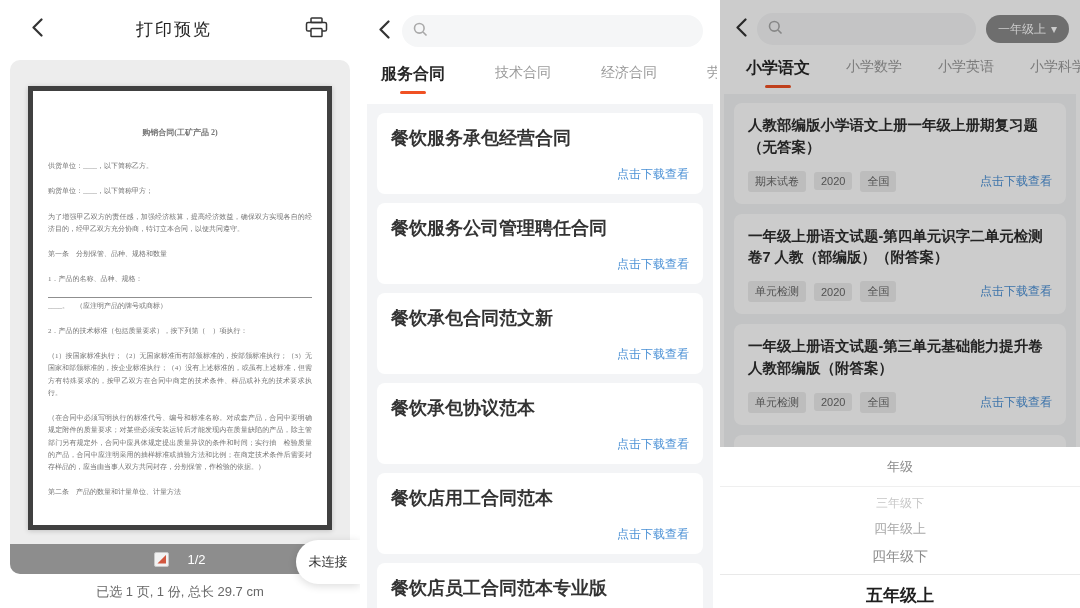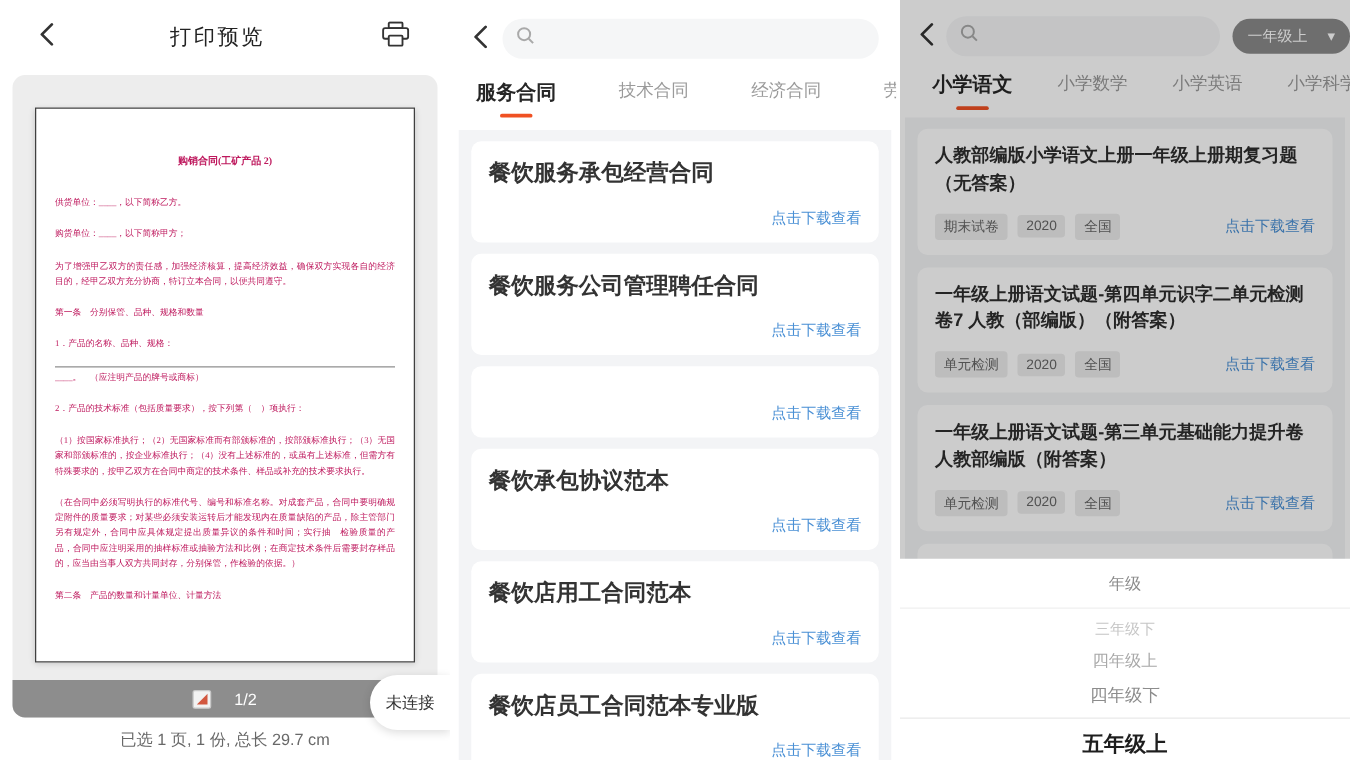--- a/index.html
+++ b/index.html
@@ -8,22 +8,22 @@
   .app { display:flex; width:1080px; height:608px; }
   .screen { position:relative; width:360px; height:608px; background:#fff; overflow:hidden; flex:0 0 360px; }
   .screen.mid { border-left:3px solid #fff; border-right:3px solid #fff; }
 
   
   .lp-header { height:58px; display:flex; align-items:center; justify-content:space-between; padding:0 32px; }
   .lp-title { font-size:17px; color:#222; letter-spacing:2px; font-weight:500; }
   .icon-btn { background:none; border:none; cursor:pointer; display:flex; align-items:center; }
   .pv-area { position:absolute; left:10px; right:10px; top:60px; bottom:34px; background:#ededed; border-radius:10px; }
   .doc-page { position:absolute; left:18px; right:18px; top:26px; bottom:44px; background:#fff;
-              box-shadow:0 1px 5px rgba(0,0,0,.18); border:1px solid #404040; padding:36px 15px 0;
-              overflow:hidden; color:#be185d; font-family:"Liberation Serif","DejaVu Serif",serif; }
+              box-shadow:0 1px 5px rgba(0,0,0,.18); border:5px solid #404040; padding:36px 15px 0;
+              overflow:hidden; color:#737373; font-family:"Liberation Serif","DejaVu Serif",serif; }
   .doc-title { text-align:center; font-size:8px; font-weight:600; margin-bottom:22px; }
   .doc-p { font-size:7px; line-height:1.75; margin-bottom:9px; text-align:justify; }
   .doc-p.gap { margin-top:13px; }
   .doc-line { border-top:1px solid #8f8f8f; margin:11px 0 2px; }
   .pv-bar { position:absolute; left:0; right:0; bottom:0; height:30px; background:#8d8d8d; border-radius:0 0 10px 10px;
             display:flex; align-items:center; justify-content:center; gap:18px; color:#fff; font-size:13px; }
   .thumb { width:15px; height:15px; background:#f2f2f2; border:1px solid #c9c9c9; border-radius:2px; position:relative; cursor:pointer; }
   .thumb i { position:absolute; inset:2px; background:#d2573f; clip-path:polygon(0 100%,100% 0,100% 100%); }
   .conn-pill { position:absolute; right:0; bottom:24px; width:64px; height:44px; background:#fff; z-index:3;
                border-radius:24px 0 0 24px; box-shadow:0 2px 8px rgba(0,0,0,.14); display:flex; align-items:center;
@@ -41,21 +41,21 @@
   .tab.active .u { display:block; position:absolute; left:50%; transform:translateX(-50%); bottom:0;
                    width:26px; height:3px; border-radius:2px; background:#f05123; }
   .list { position:absolute; top:104px; bottom:0; left:4px; right:4px; background:#f3f4f6; padding:9px 10px; overflow:hidden; }
   .card { background:#fff; border-radius:8px; padding:13px 14px 11px; margin-bottom:9px; cursor:pointer; }
   .card-title { font-size:18px; font-weight:600; color:#333; }
   .card-link { text-align:right; font-size:12px; color:#4a90d5; margin-top:16px; cursor:pointer; }
 
   
   .r-header { height:58px; display:flex; align-items:center; padding:0 12px 0 16px; gap:10px; }
   .grade-pill { height:28px; padding:0 12px; background:#8a8a8a; color:#fff; border:none; border-radius:14px;
-                font-size:12px; display:flex; align-items:center; gap:16px; cursor:pointer; flex:0 0 auto; }
+                font-size:12px; display:flex; align-items:center; gap:5px; cursor:pointer; flex:0 0 auto; }
   .r-tabs { gap:36px; height:38px; padding:0 26px; }
   .r-list { top:94px; }
   .r-card { background:#fff; border-radius:8px; padding:12px 14px; margin-bottom:10px; cursor:pointer; }
   .r-title { font-size:14.5px; font-weight:600; color:#2e2e2e; line-height:1.5; }
   .r-meta { display:flex; align-items:center; margin-top:12px; }
   .tag { background:#ededed; color:#666; font-size:11px; padding:3px 7px; border-radius:3px; margin-right:8px; }
   .r-link { margin-left:auto; font-size:12px; color:#4a90d5; cursor:pointer; }
   .dim { position:absolute; inset:0; background:rgba(0,0,0,.2); z-index:5; }
   .sheet { position:absolute; left:0; right:0; bottom:0; height:161px; background:#fff; z-index:6; }
   .sheet-title { text-align:center; font-size:13px; color:#8a8a8a; padding:11px 0 10px; border-bottom:1px solid #efefef; }
@@ -148,20 +148,21 @@
     <div class="list">
       <div class="card">
         <div class="card-title">餐饮服务承包经营合同</div>
         <div class="card-link">点击下载查看</div>
       </div>
       <div class="card">
         <div class="card-title">餐饮服务公司管理聘任合同</div>
         <div class="card-link">点击下载查看</div>
       </div>
       <div class="card">
+        <div class="card-title">餐饮承包合同范文新</div>
         <div class="card-link">点击下载查看</div>
       </div>
       <div class="card">
         <div class="card-title">餐饮承包协议范本</div>
         <div class="card-link">点击下载查看</div>
       </div>
       <div class="card">
         <div class="card-title">餐饮店用工合同范本</div>
         <div class="card-link">点击下载查看</div>
       </div>

